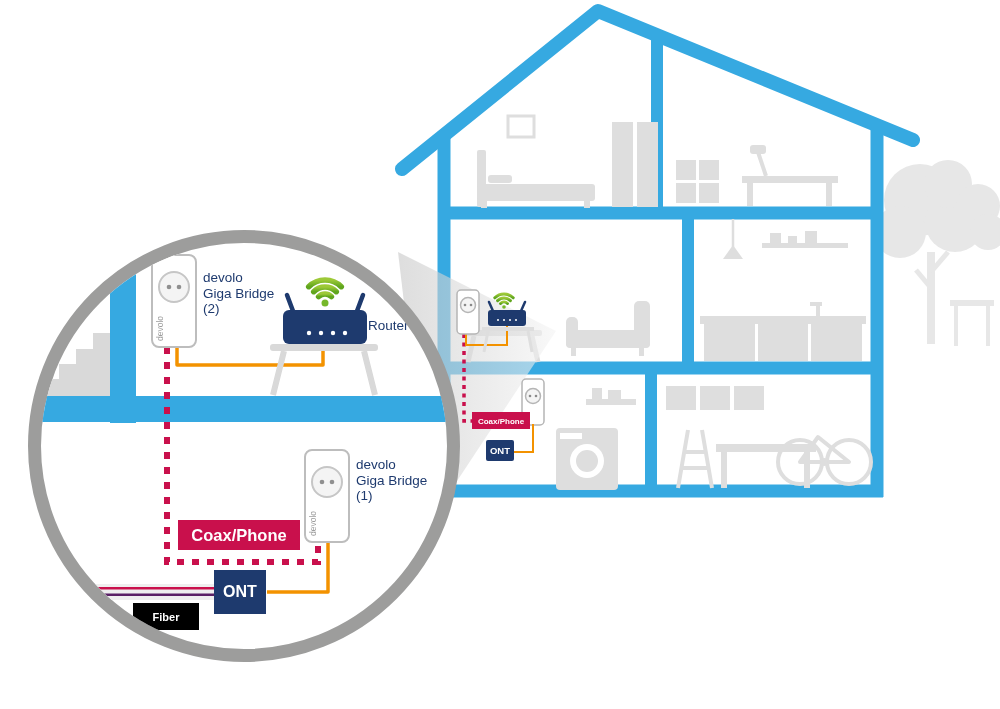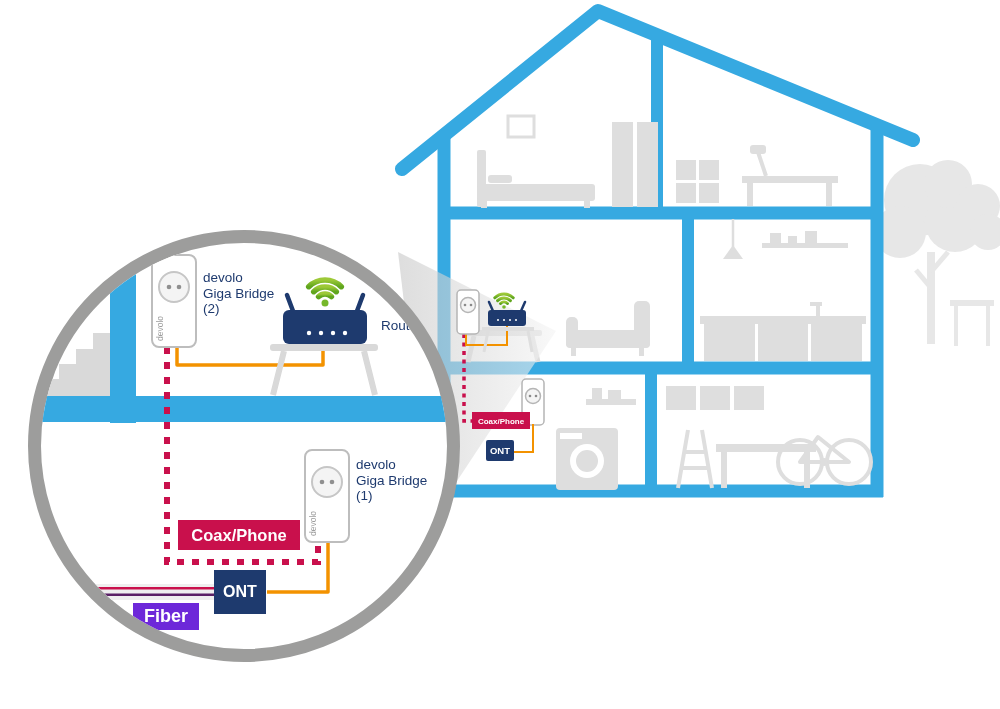--- a/index.html
+++ b/index.html
@@ -5,27 +5,27 @@
   html,body{margin:0;padding:0;background:#fff;}
   .canvas{position:relative;width:1000px;height:709px;background:#fff;overflow:hidden;
           font-family:"Liberation Sans",sans-serif;}
   .house-svg{position:absolute;left:0;top:0;z-index:1;}
   
   .circle{position:absolute;left:28px;top:230px;width:432px;height:432px;box-sizing:border-box;
           border:13px solid #9D9D9C;border-radius:50%;background:#fff;overflow:hidden;z-index:2;}
   .circle svg{position:absolute;left:0;top:0;}
   .label{position:absolute;color:#1E3A6E;font-size:13.5px;line-height:15.5px;white-space:pre-line;}
   .lbl-b2{left:162px;top:27px;width:130px;}
-  .lbl-router{left:340px;top:75px;width:70px;}
+  .lbl-router{left:327px;top:75px;width:70px;}
   .lbl-b1{left:315px;top:214px;width:100px;}
   .badge{position:absolute;display:flex;align-items:center;justify-content:center;
          color:#fff;font-weight:bold;}
   .badge.coax{left:137px;top:277px;width:122px;height:30px;background:#C9104C;font-size:16.5px;}
   .badge.ont{left:173px;top:327px;width:52px;height:44px;background:#1E3A6E;font-size:16px;}
-  .badge.fiber{left:92px;top:360px;width:66px;height:27px;background:#6d28d9;font-size:18px;}
+  .badge.fiber{left:92px;top:360px;width:66px;height:27px;background:#000000;font-size:11px;}
 </style>
 </head>
 <body>
 
 <div class="canvas">
 
   <svg class="house-svg" width="1000" height="709" viewBox="0 0 1000 709">
     <defs>
       <linearGradient id="wedgeGrad" x1="0" y1="0" x2="1" y2="0">
         <stop offset="0" stop-color="#C7C7C7"></stop>

